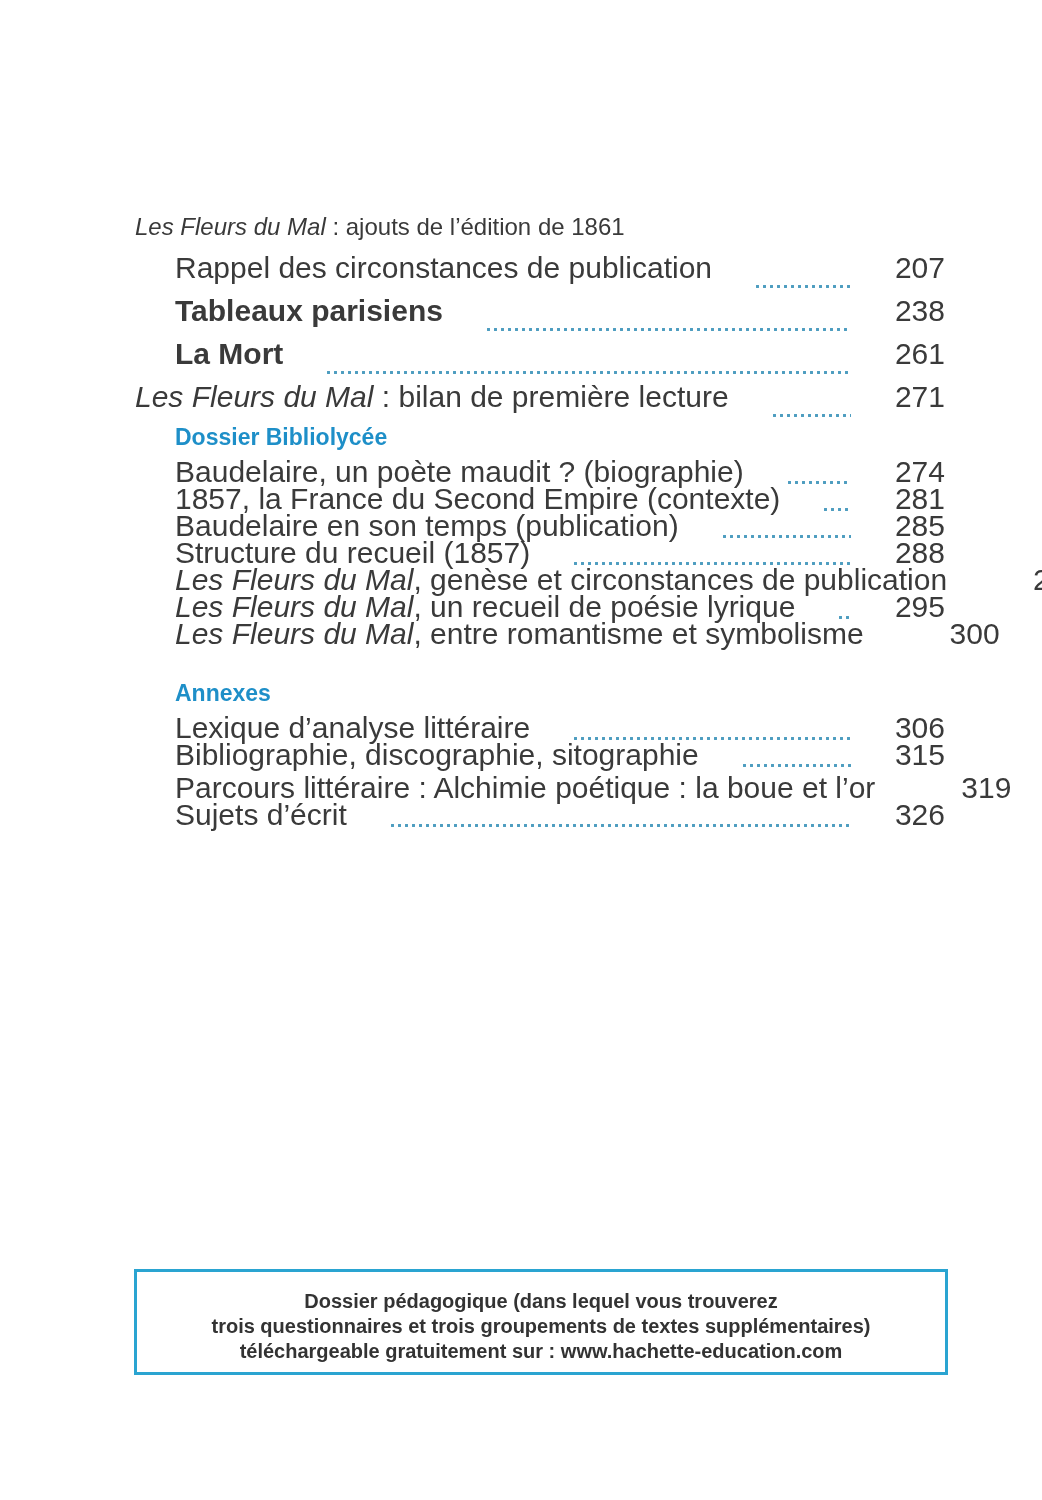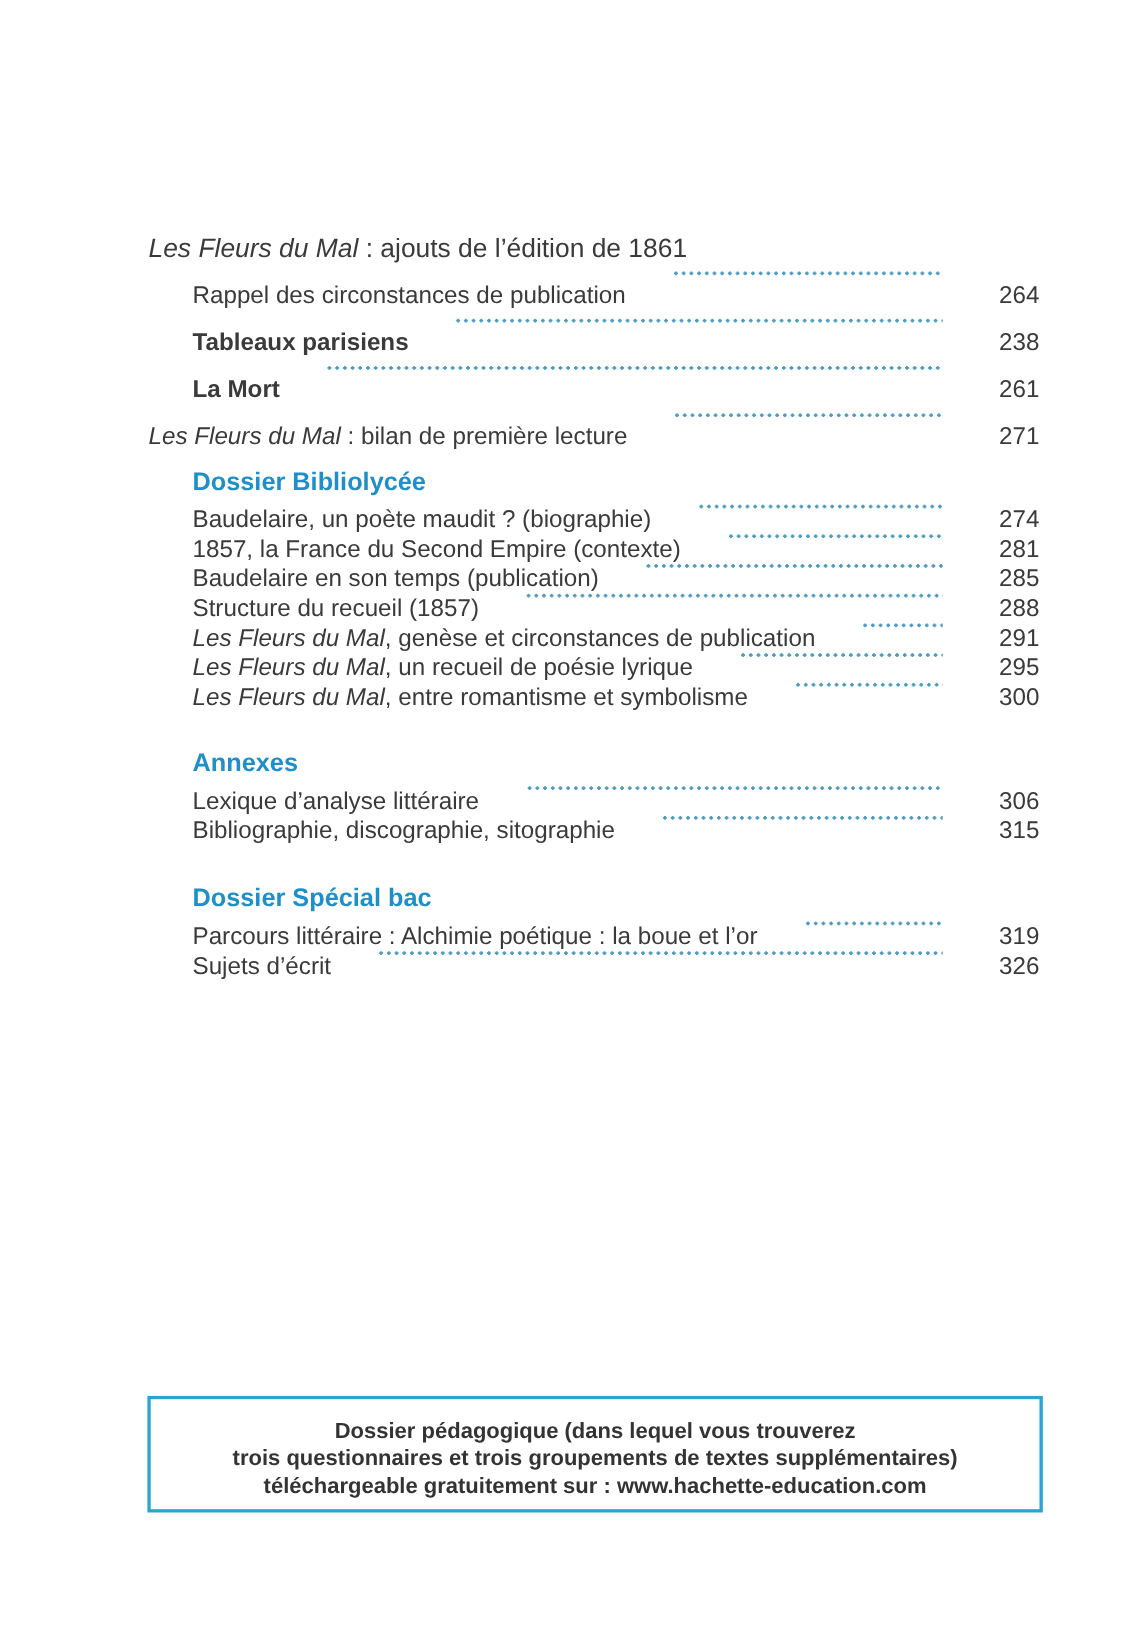--- a/index.html
+++ b/index.html
@@ -36,22 +36,22 @@
   .blue-heading {
     margin: 0 0 0 40px;
     font-size: 23px;
     font-weight: 700;
     line-height: 30px;
     color: var(--accent);
   }
   .rows { margin: 0; }
   .row {
     display: flex;
-    align-items: flex-start;
-    font-size: 22px;
+    align-items: flex-end;
+    font-size: 30px;
     color: var(--text);
     gap: 32px;
   }
   .s1 .row { line-height: 43px; }
   .s2 .row, .s3 .row, .s4 .row { line-height: 27px; margin-left: 40px; }
   .row.indent { margin-left: 40px; }
   .row.bold .label { font-weight: 700; }
   .label { flex: 0 0 auto; white-space: pre; }
   .label .it { font-style: italic; }
   .dots {
@@ -94,21 +94,21 @@
 <div class="page">
   <div class="content">
 
     <div class="s1">
       <h2 class="sec-heading"><span class="h-italic">Les Fleurs du Mal</span><span> : ajouts de l’édition de 1861</span></h2>
 
       <div class="rows mt-s1-rows">
         <div class="row indent">
           <span class="label">Rappel des circonstances de publication</span>
           <span class="dots"></span>
-          <span class="num">264</span>
+          <span class="num">207</span>
         </div>
         <div class="row indent bold">
           <span class="label">Tableaux parisiens</span>
           <span class="dots"></span>
           <span class="num">238</span>
         </div>
         <div class="row indent bold">
           <span class="label">La Mort</span>
           <span class="dots"></span>
           <span class="num">261</span>
@@ -172,21 +172,20 @@
         </div>
         <div class="row">
           <span class="label">Bibliographie, discographie, sitographie</span>
           <span class="dots"></span>
           <span class="num">315</span>
         </div>
       </div>
     </div>
 
     <div class="s4">
-      <h2 class="blue-heading mt-h4">Dossier Spécial bac</h2>
       <div class="rows mt-rows">
         <div class="row">
           <span class="label">Parcours littéraire : Alchimie poétique : la boue et l’or</span>
           <span class="dots"></span>
           <span class="num">319</span>
         </div>
         <div class="row">
           <span class="label">Sujets d’écrit</span>
           <span class="dots"></span>
           <span class="num">326</span>

